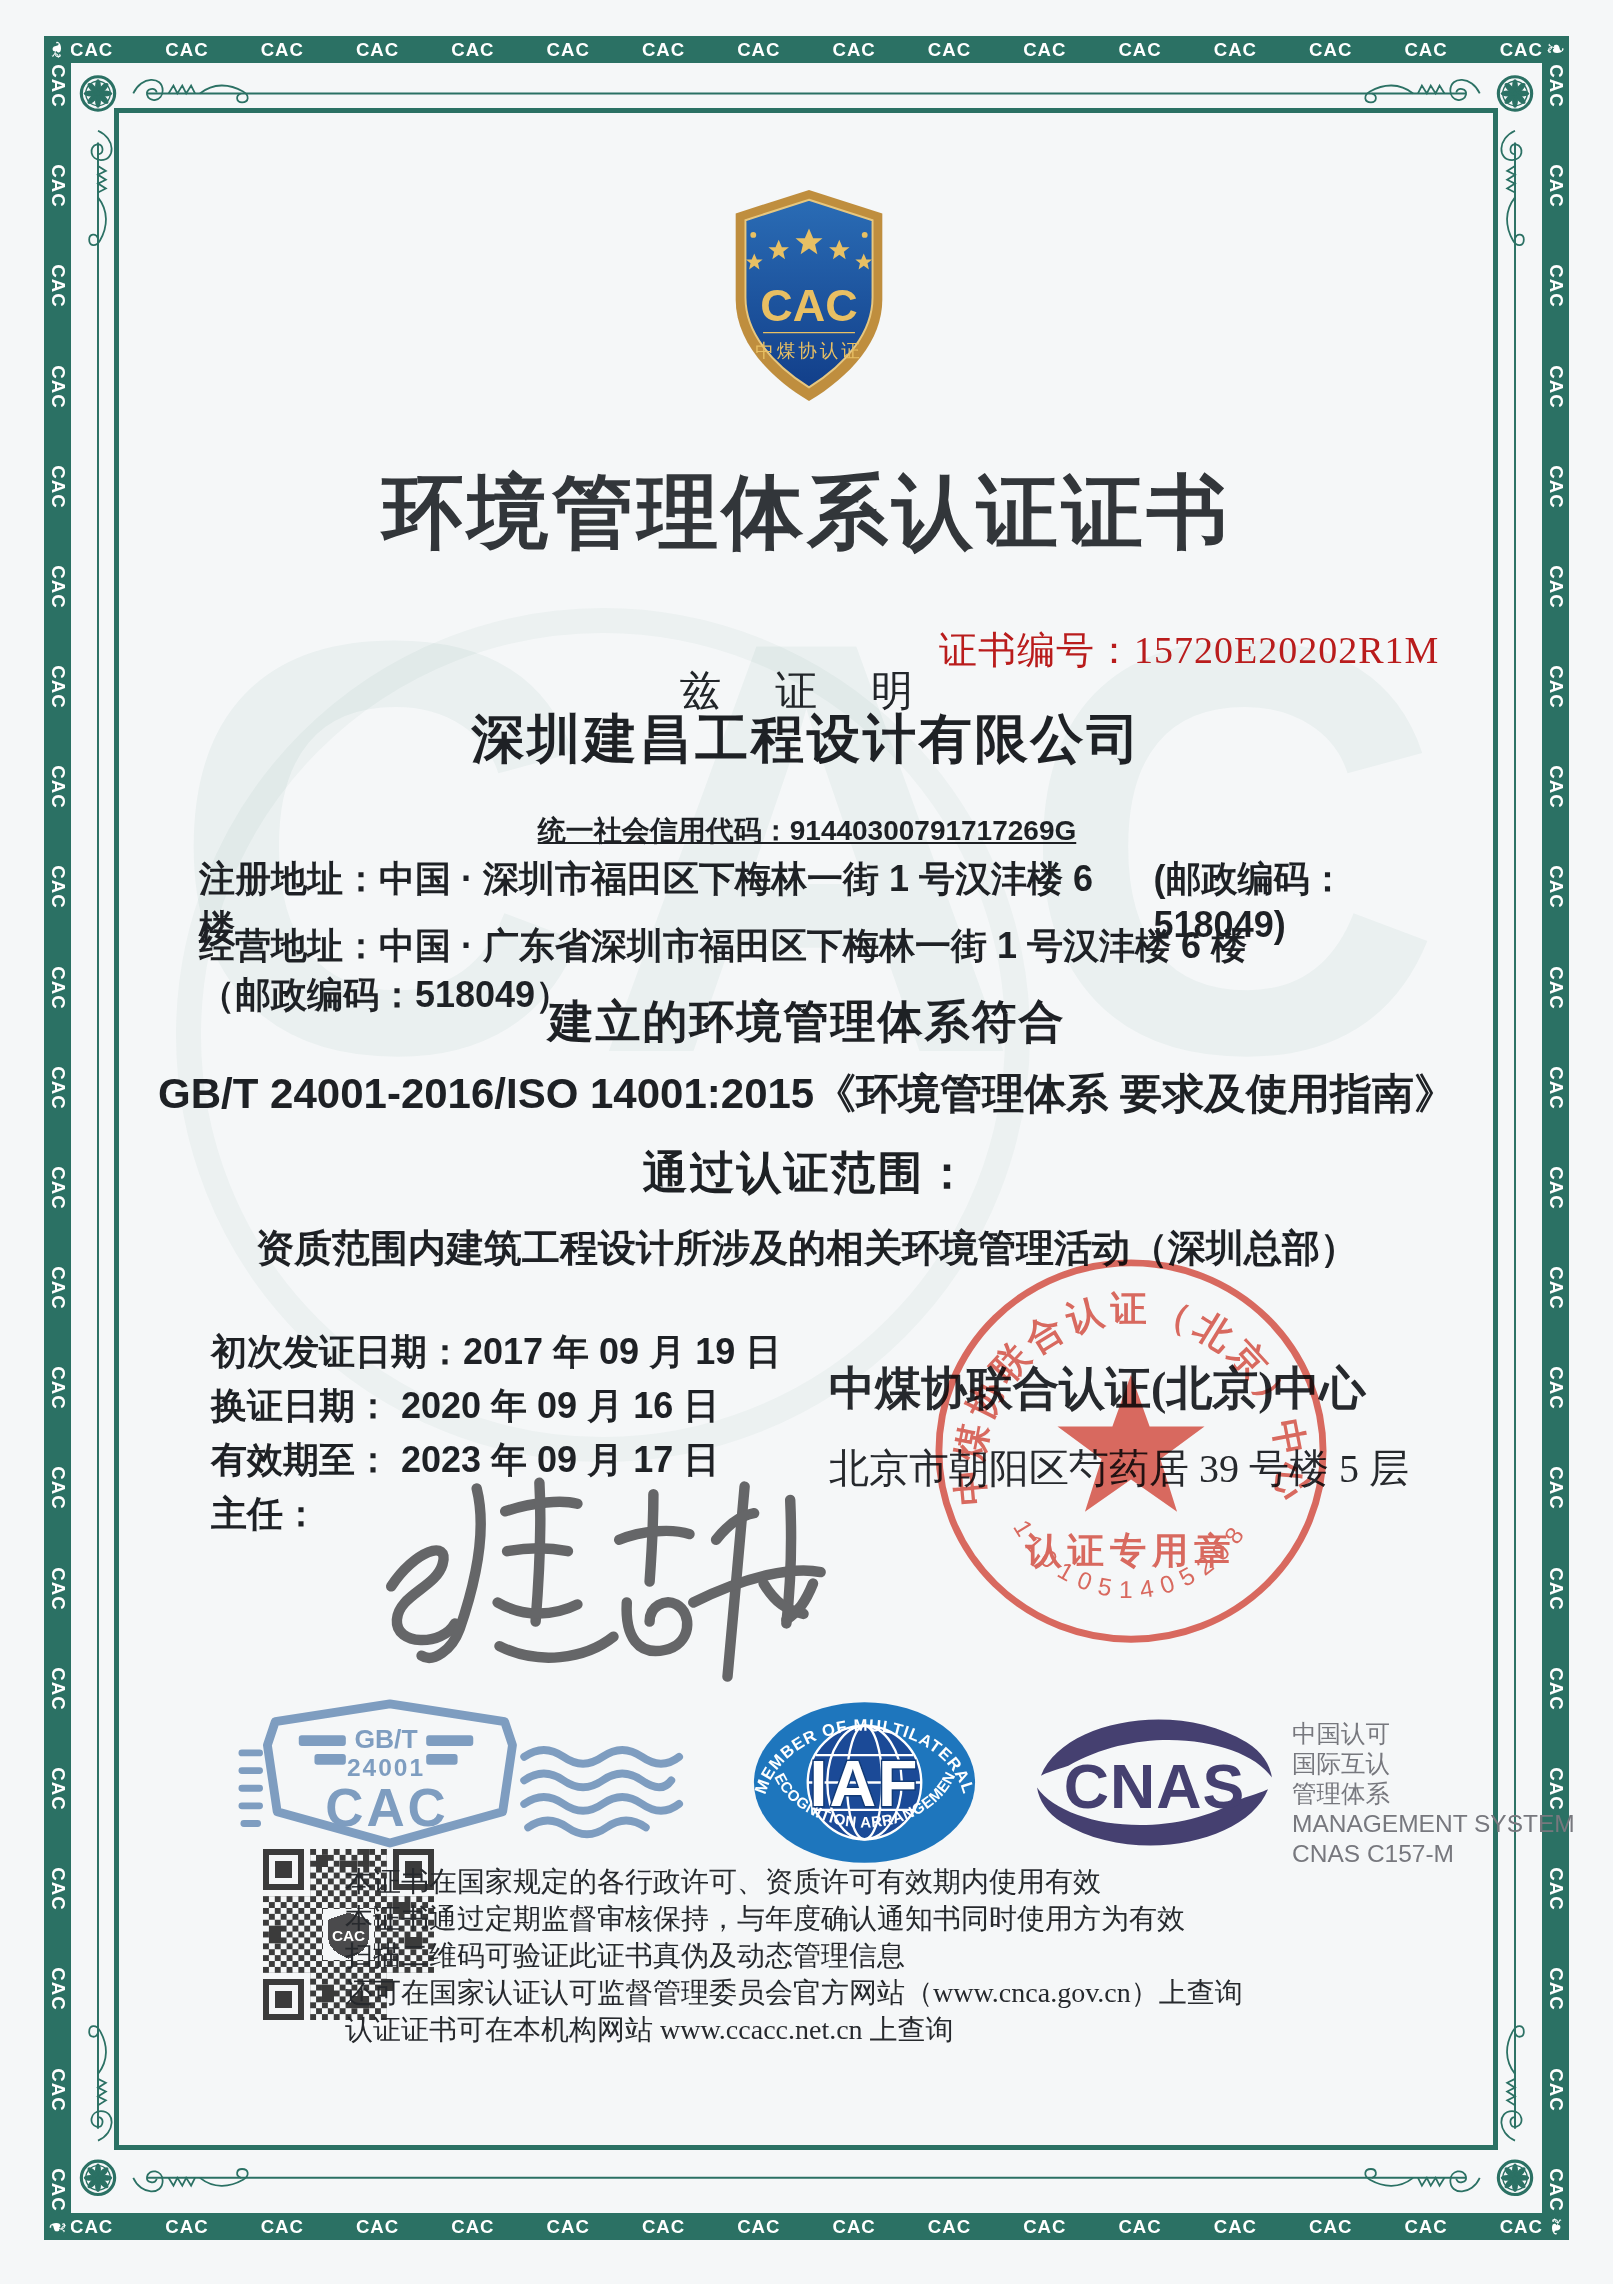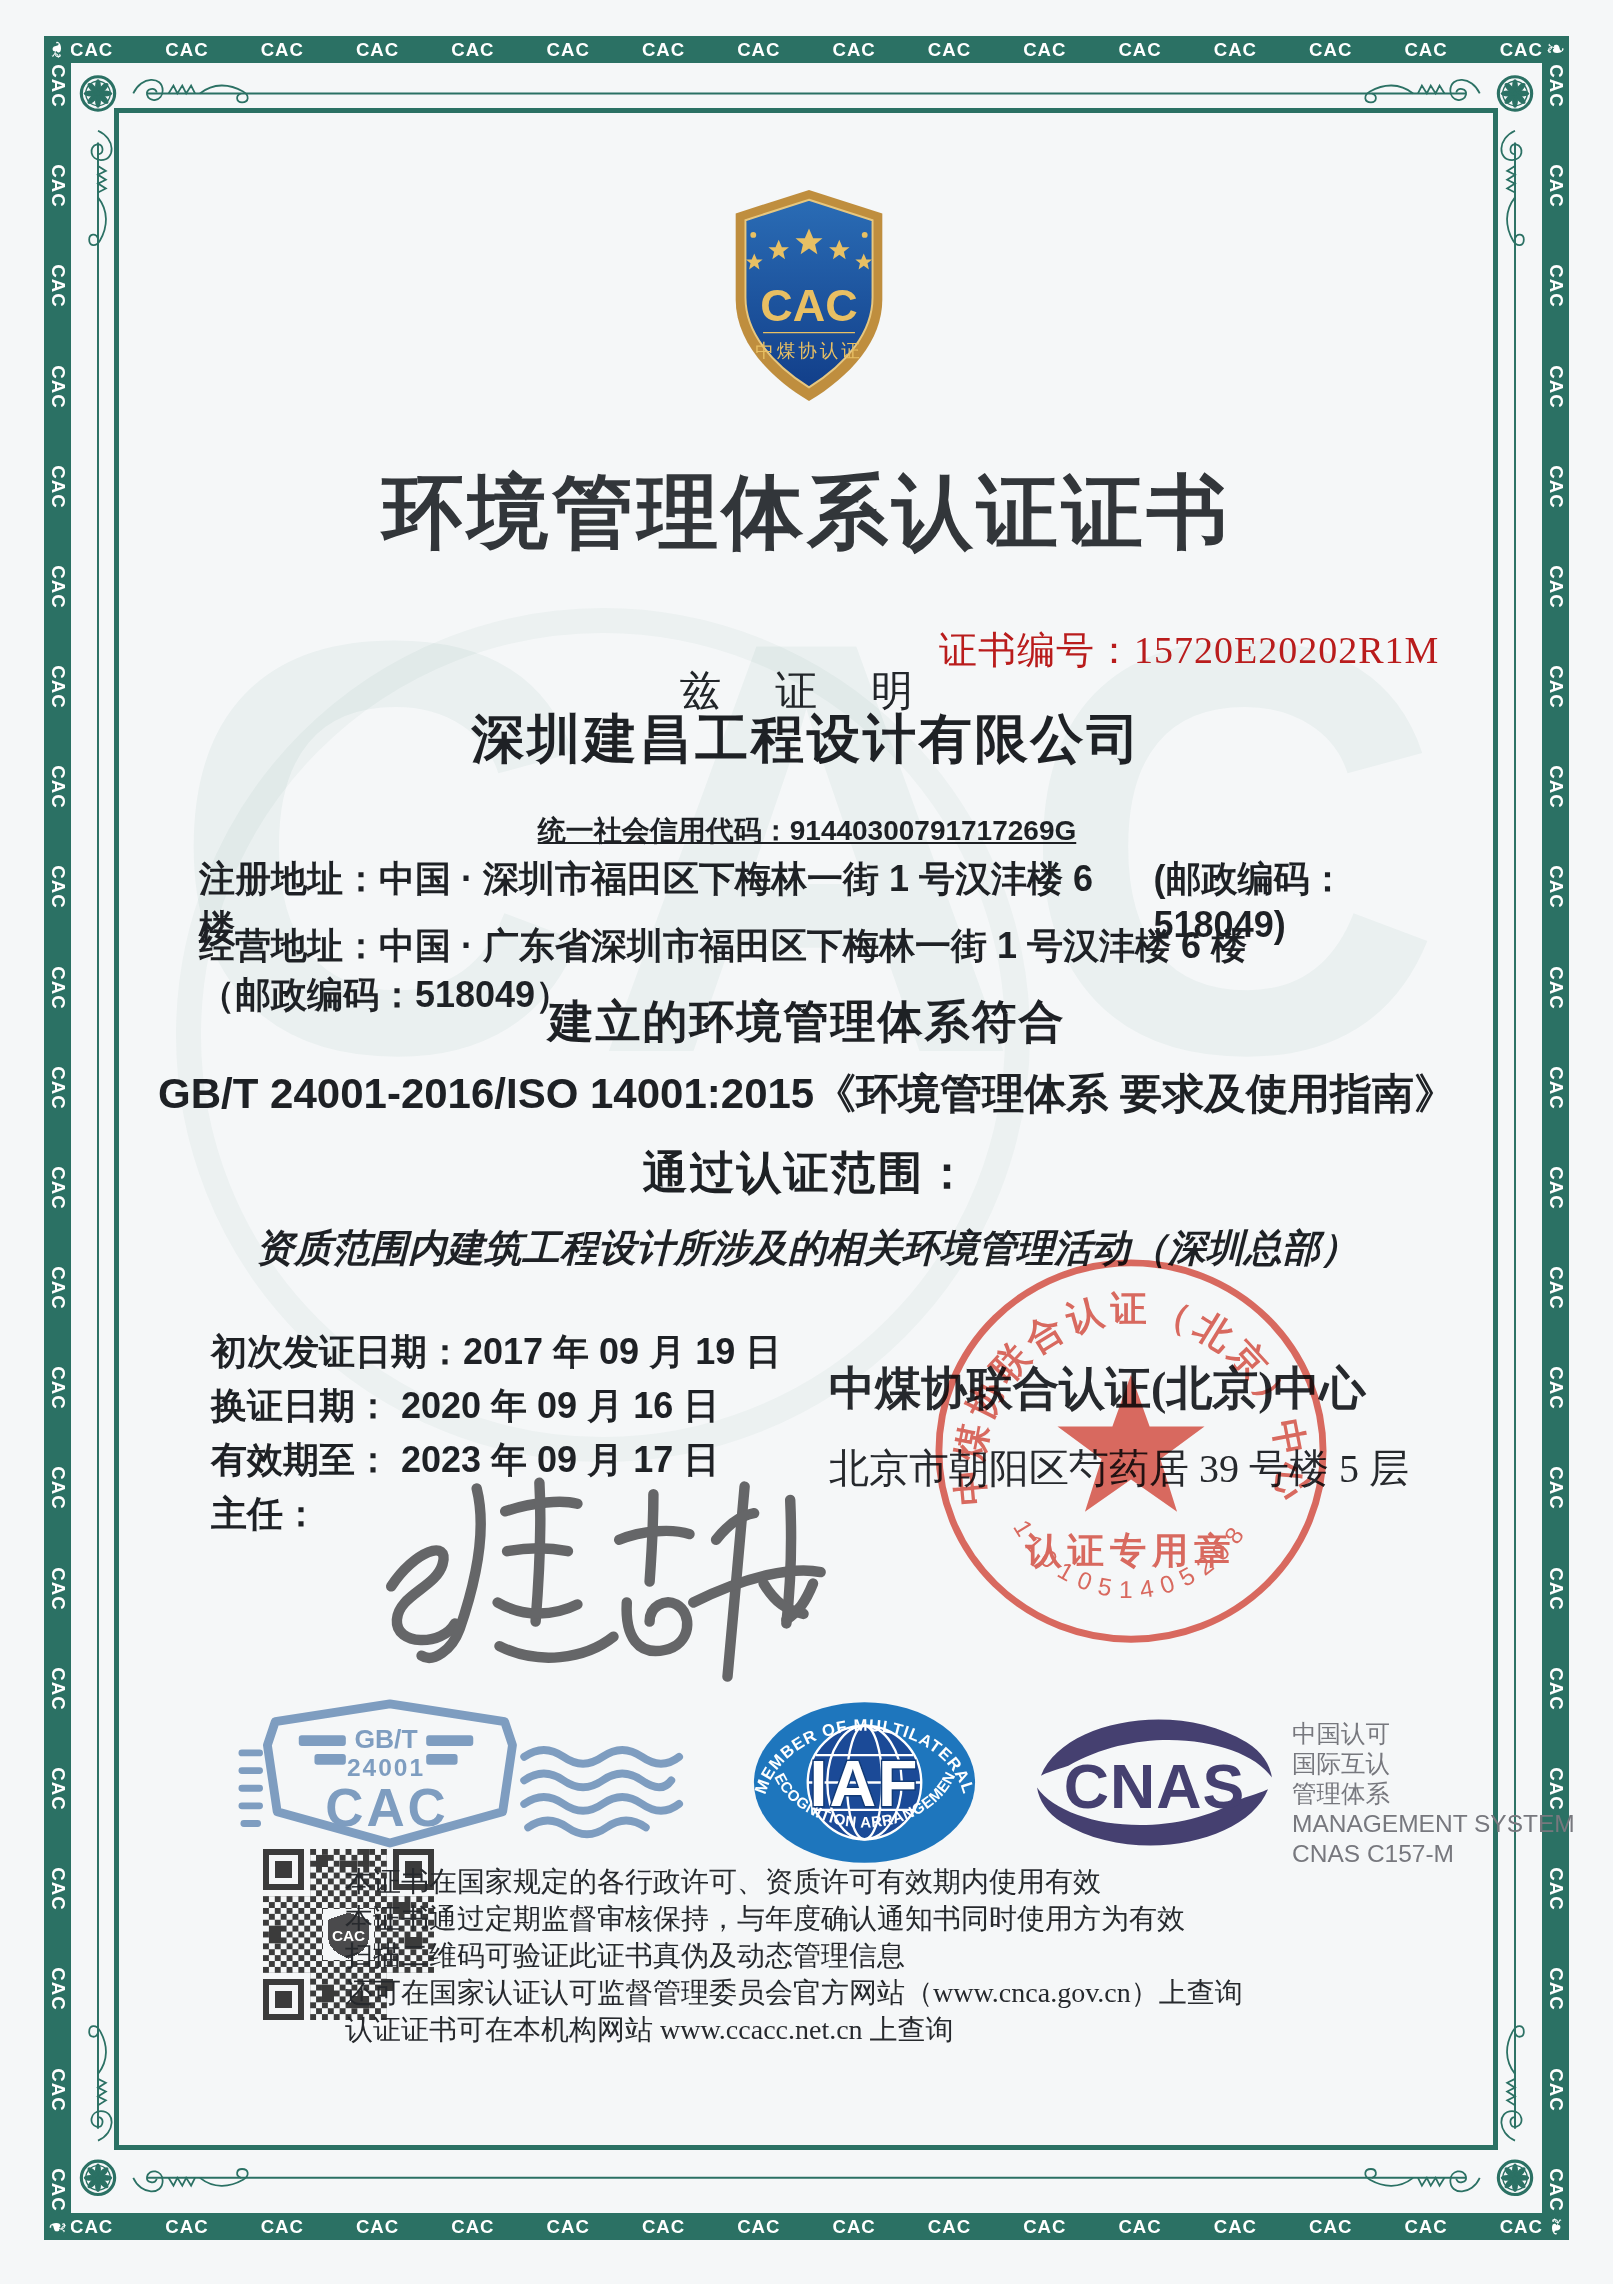--- a/index.html
+++ b/index.html
@@ -28,21 +28,21 @@
   .title{top:459px;font-size:81px;font-weight:bold;letter-spacing:3.9px;color:#32363a;}
   .certno{left:939px;top:585px;font-size:38px;letter-spacing:1px;color:#b91c1c;margin-top:40px;}
   .certify{top:663px;font-size:42px;letter-spacing:21.6px;color:#22262a;}
   .company{top:704px;font-size:53px;font-weight:bold;letter-spacing:2.9px;}
   .credit{top:812px;font-size:28px;font-weight:bold;text-decoration:underline;}
   .addr{left:199px;top:855px;width:1274px;display:flex;justify-content:space-between;font-size:36px;font-weight:bold;gap:28px;}
   .addr2{left:199px;top:922px;width:1276px;display:flex;justify-content:space-between;font-size:36px;font-weight:bold;flex-direction:column;}
   .conform{top:992px;font-size:45px;font-weight:bold;letter-spacing:2px;}
   .standard{top:1066px;font-size:42px;font-weight:bold;}
   .scopetitle{top:1143px;font-size:45px;font-weight:bold;letter-spacing:2px;}
-  .scopetext{top:1223px;font-size:38px;font-weight:bold;font-style:italic;}
+  .scopetext{top:1223px;font-size:38px;font-weight:bold;}
   .dates{left:211px;top:1325px;font-size:36px;font-weight:bold;line-height:54px;}
   .issuer-name{left:829px;top:1358px;font-size:46px;font-weight:600;color:#26292d;}
   .issuer-addr{left:829px;top:1441px;font-size:40px;color:#26292d;}
   .cnas-block{left:1292px;top:1719px;font-size:24.5px;line-height:30px;color:#77787e;}
   .footer{left:345px;top:1863px;font-size:28px;line-height:37px;color:#26292d;}
   svg text{font-family:"Liberation Sans","DejaVu Sans",sans-serif;}
   .stamp-svg{mix-blend-mode:multiply;opacity:.84;}
 </style>
 </head>
 <body>

